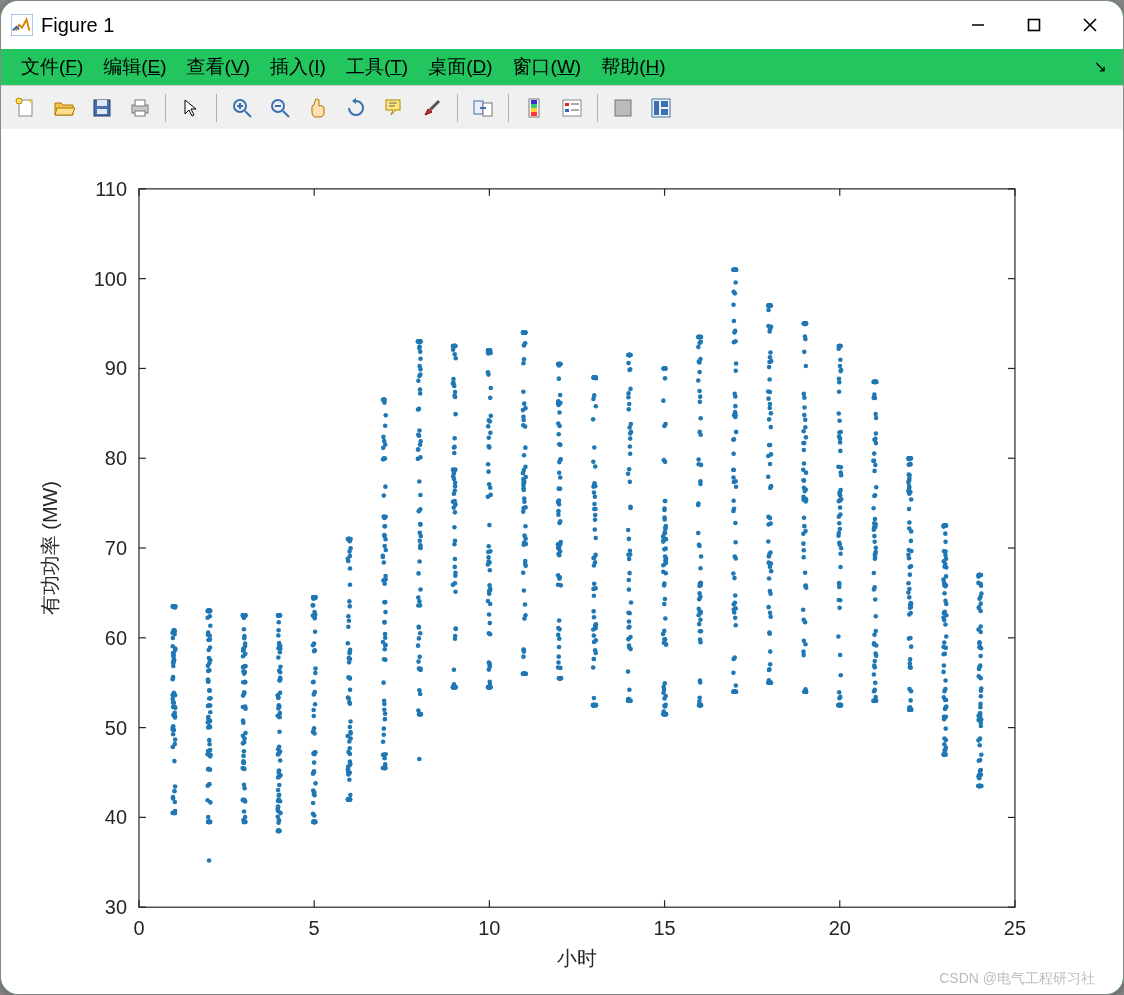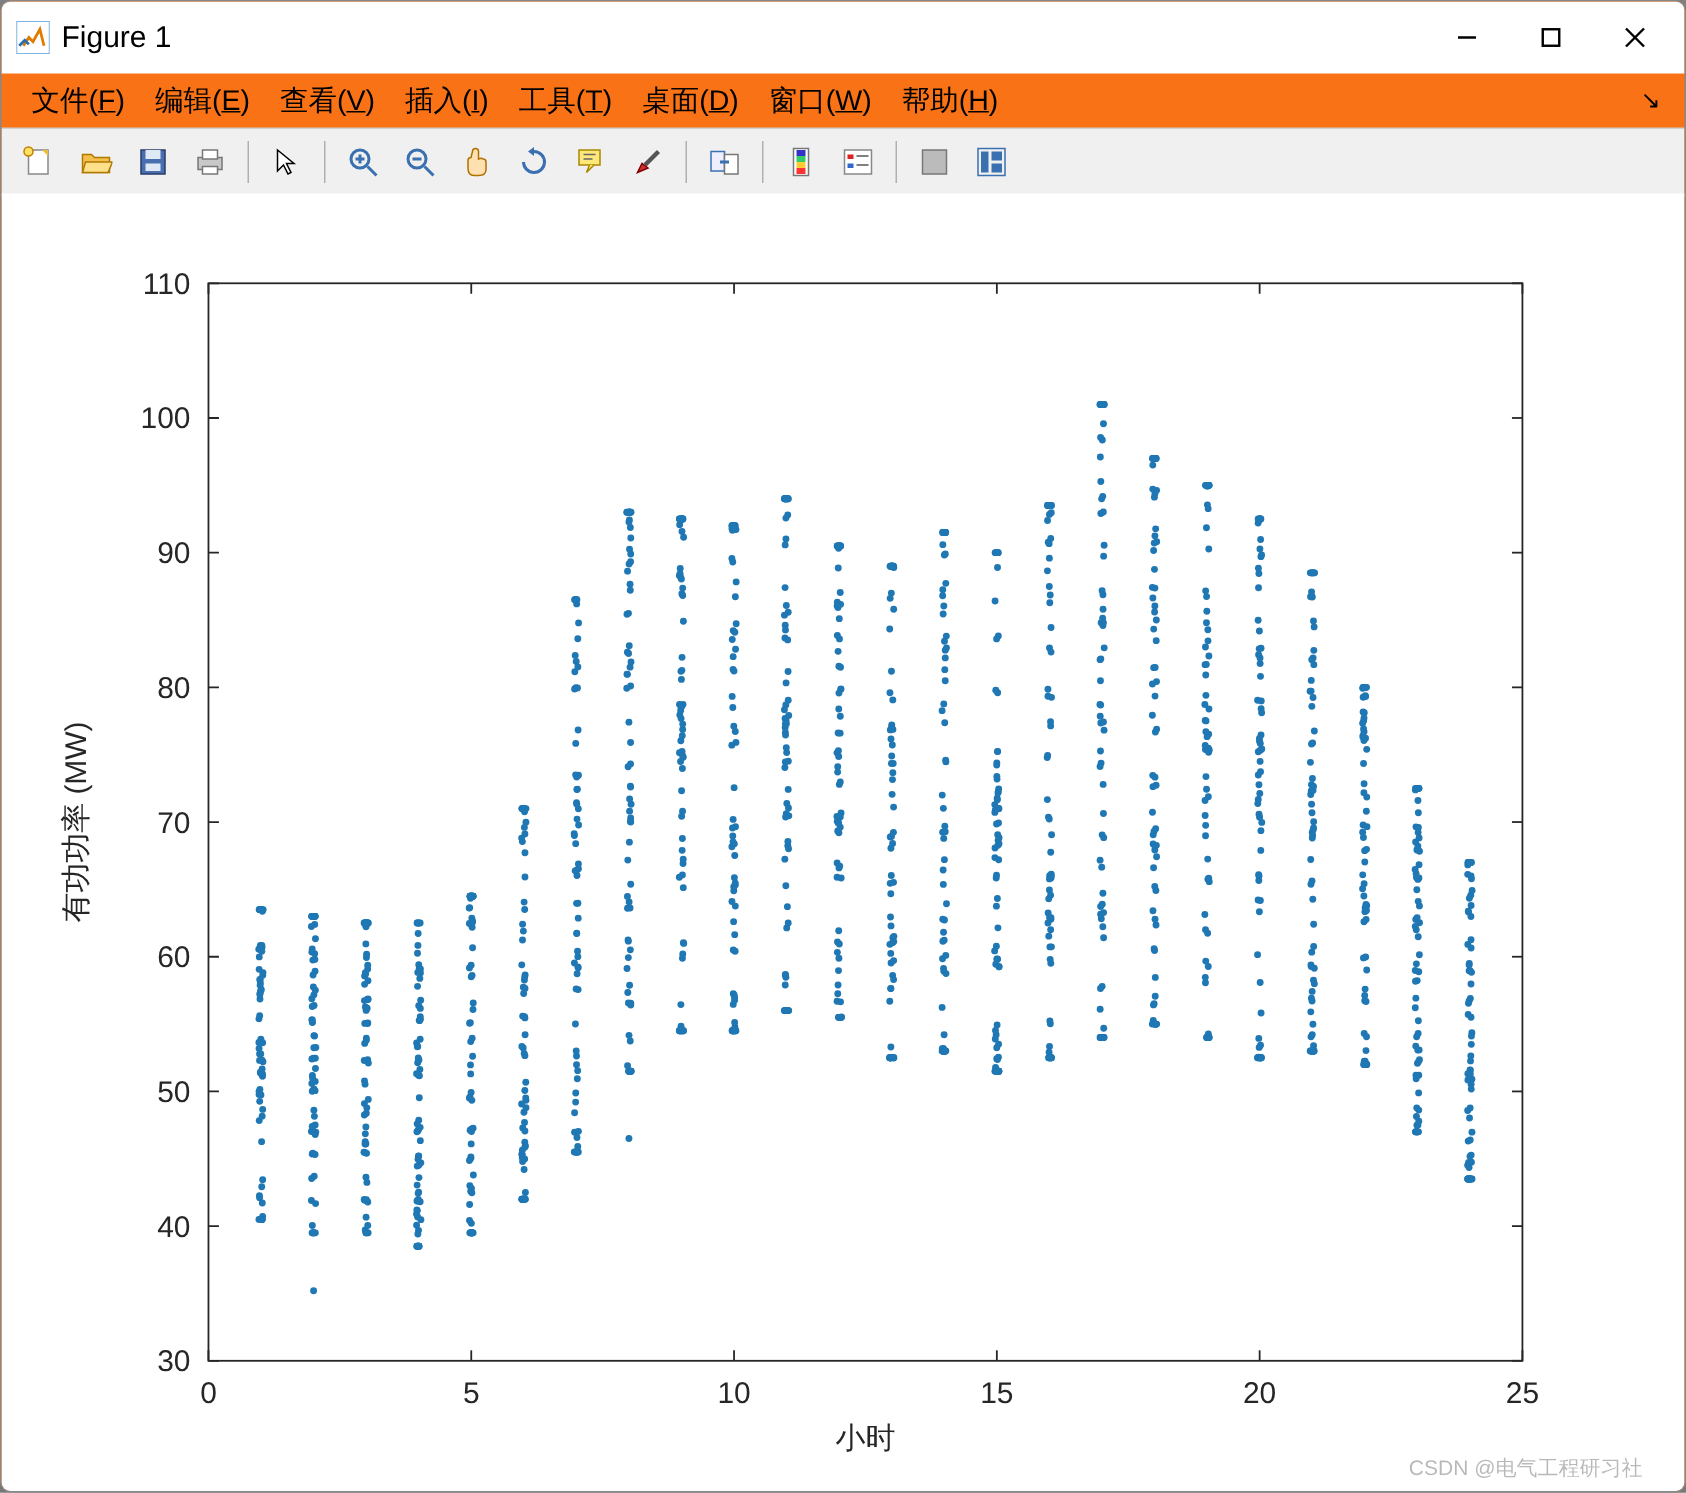--- a/index.html
+++ b/index.html
@@ -1,17 +1,17 @@
 <!DOCTYPE html>
 <html><head>
 <meta charset="utf-8">
 <style>
   html,body{margin:0;padding:0;font-family:"Microsoft YaHei","Segoe UI",Arial,sans-serif;background:#888;}
   .window{
-    width:1124px;height:995px;background:#f97316;border:1px solid #888;border-radius:7px;
+    width:1124px;height:995px;background:#22c55e;border:1px solid #888;border-radius:18px;
     box-sizing:border-box;position:relative;overflow:hidden;box-shadow:0 2px 10px rgba(0,0,0,.3);
   }
   .titlebar{height:48px;display:flex;align-items:center;padding:0 10px;background:#fff;}
   .titlebar .app-icon{width:22px;height:22px;margin-right:8px;}
   .titlebar .title{font-size:20px;color:#000;flex:1;}
   .titlebar .wbtn{width:46px;height:32px;display:flex;align-items:center;justify-content:center;margin-left:10px;cursor:pointer;}
   .menubar{height:36px;display:flex;align-items:center;padding:0 10px;font-size:19px;color:#000;
            position:relative;border-bottom:1px solid #d0d0d0;}
   .menubar .mitem{padding:2px 10px;cursor:pointer;}
   .menubar .mitem u{text-decoration:underline;}

